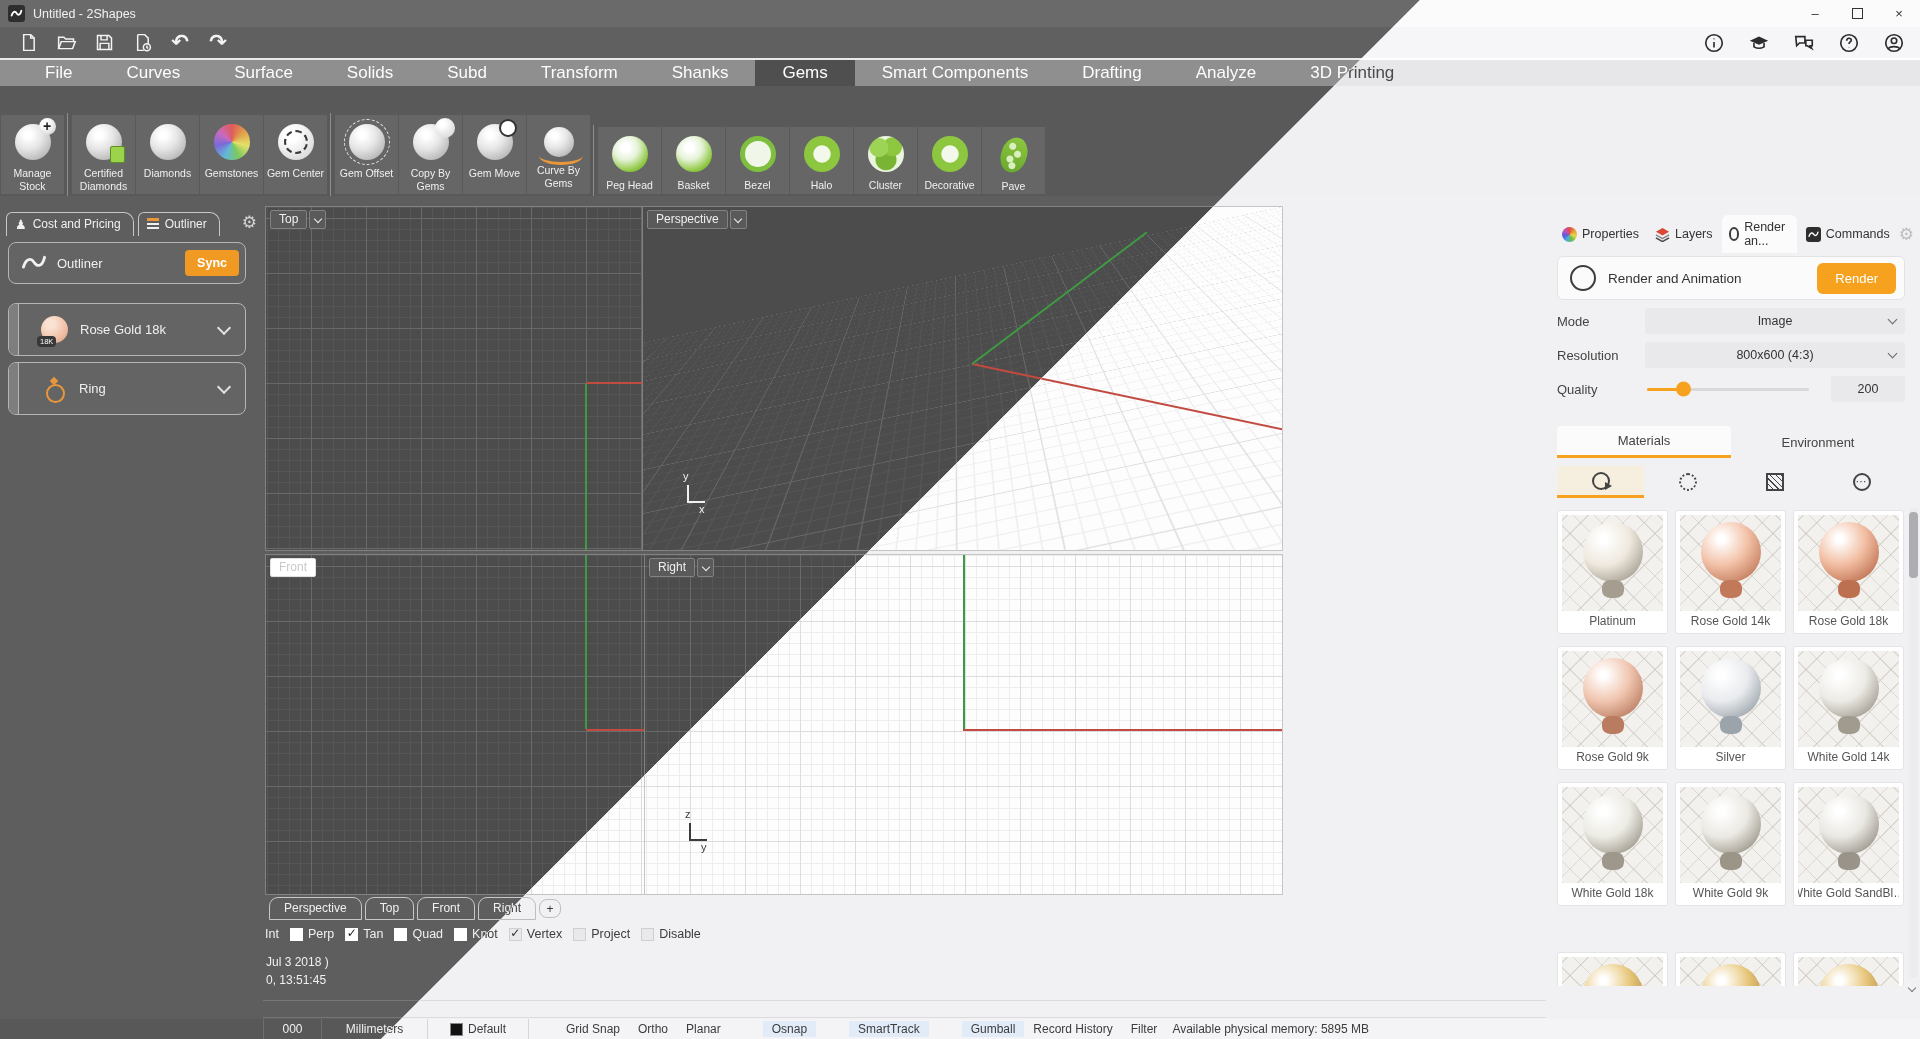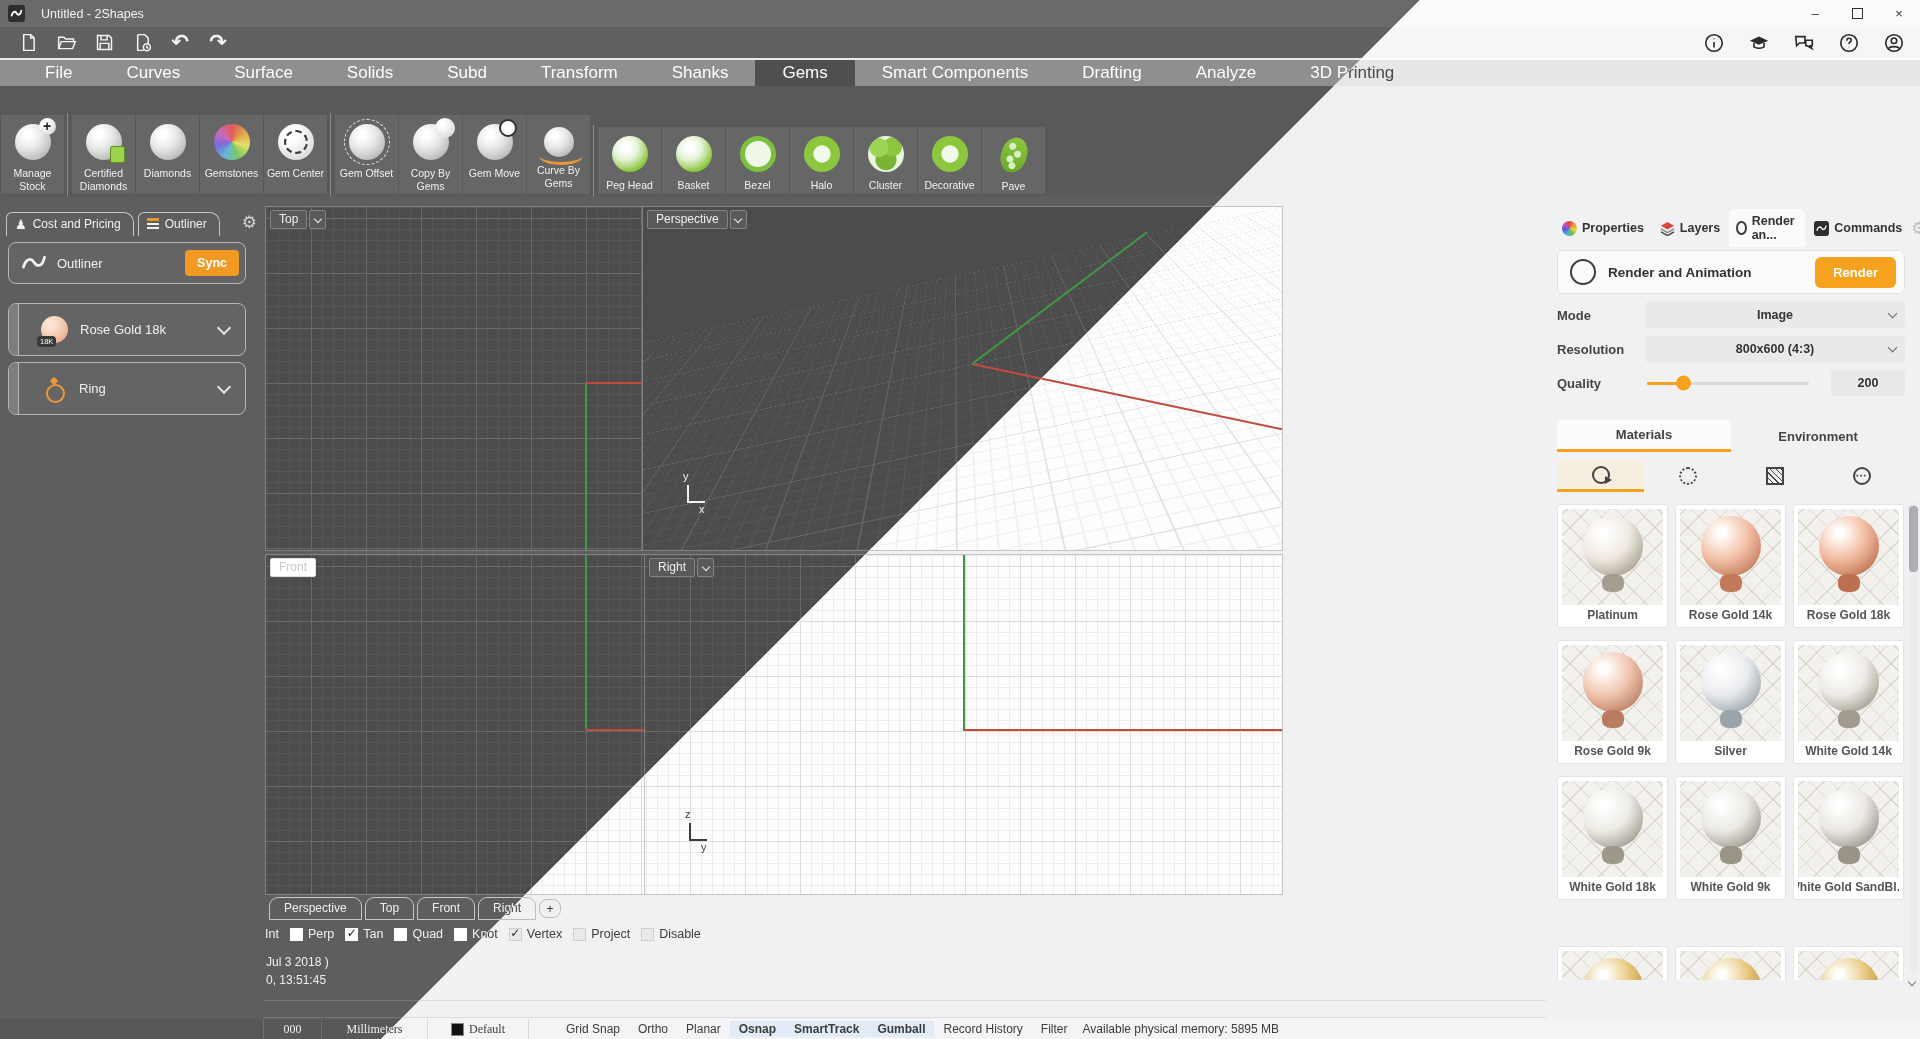--- a/index.html
+++ b/index.html
@@ -28,21 +28,21 @@
     --cmdline:#dcdcde; --statusbg:#f4f4f6; --statusdiv:#d7d7da; --toggle-hl:#e2ecf8;
   }
   .layer-light{clip-path:polygon(1420px 0px,1920px 0px,1920px 1039px,381px 1039px);}
 
   
   .titlebar{position:absolute;left:0;top:0;right:0;height:27px;background:var(--titlebar);
             display:flex;align-items:center;}
   .logo-chip{width:17px;height:17px;margin-left:8px;background:#2e2e2e;border-radius:3px;
              display:flex;align-items:center;justify-content:center;}
   .logo-chip svg{width:13px;height:13px;}
-  .title-text{margin-left:16px;font-size:12.5px;color:var(--titletext);}
+  .title-text{margin-left:8px;font-size:12.5px;color:var(--titletext);}
   .win-controls{margin-left:auto;display:flex;height:100%;}
   .win-btn{width:42px;height:100%;display:flex;align-items:center;justify-content:center;
            color:var(--titletext);font-size:13px;}
   .win-max-box{width:9px;height:9px;border:1.4px solid var(--titletext);display:inline-block;}
 
   
   .toolbar{position:absolute;left:0;top:27px;right:0;height:31px;background:var(--toolbar);
            display:flex;align-items:center;color:var(--icon);}
   .tb-left{display:flex;align-items:center;gap:10px;padding-left:14px;}
   .tb-btn{width:28px;height:26px;display:flex;align-items:center;justify-content:center;}
@@ -182,21 +182,21 @@
   .os-item{display:flex;align-items:center;gap:5px;}
   .cb{width:13px;height:13px;background:var(--check-bg);border:1px solid var(--check-border);
       box-sizing:border-box;display:inline-flex;align-items:center;justify-content:center;
       font-family:"DejaVu Sans",sans-serif;font-size:12px;color:var(--checkmark);}
   .cb.checked::after{content:"✓";margin-top:-2px;}
   .history{position:absolute;left:266px;top:757px;font-size:12px;line-height:18px;color:var(--text);}
   .cmdlines{position:absolute;left:263px;top:804px;width:1283px;height:16px;
       border-top:1px solid var(--cmdline);border-bottom:1px solid var(--cmdline);}
 
   
-  .right-panel{position:absolute;left:1549px;top:6px;width:371px;bottom:0;background:#f1f1f3;color:#3a3a3a;font-weight:bold;}
+  .right-panel{position:absolute;left:1549px;top:12px;width:371px;bottom:0;background:#f1f1f3;color:#3a3a3a;}
   .rp-tabs{position:absolute;left:6px;top:12px;right:6px;height:28px;display:flex;align-items:center;gap:2px;}
   .rp-tab{display:flex;align-items:center;gap:5px;font-size:12.5px;color:#333;padding:5px 7px;border-radius:6px 6px 0 0;}
   .rp-tab.active{background:#fbfbfc;}
   .rpi-colorwheel{width:15px;height:15px;border-radius:50%;
       background:conic-gradient(#e04848,#e69a3a,#ead44a,#6cbd4a,#4aaede,#5a5ad8,#c050c0,#e04848);}
   .rpi-circle{width:14px;height:14px;border-radius:50%;border:2px solid #3d3d3d;box-sizing:border-box;}
   .rpi-cmd{width:15px;height:15px;background:#2e2e2e;border-radius:3px;display:flex;align-items:center;justify-content:center;}
   .rpi-cmd svg{width:11px;height:11px;}
   .rp-gear{margin-left:auto;font-family:"DejaVu Sans",sans-serif;font-size:17px;color:#bdbdc0;}
   .render-card{position:absolute;left:8px;top:48px;width:348px;height:44px;background:#fbfbfc;
@@ -248,25 +248,25 @@
   .rp-thumb{position:absolute;left:0;top:4px;width:9px;height:66px;background:#aeaeb2;border-radius:4px;}
   .rp-scroll-btn{position:absolute;right:2px;top:774px;width:13px;height:14px;display:flex;align-items:center;
       justify-content:center;}
   .rp-scroll-btn .chev{width:5px;height:5px;border-width:1.5px;color:#777;margin-top:-3px;}
 
   
   .statusbar{position:absolute;left:0;bottom:0;right:0;height:20px;background:var(--statusbg);
       color:var(--statustext);display:flex;align-items:center;font-size:12px;}
   .sb-spacer{width:263px;align-self:stretch;border-right:1px solid var(--statusdiv);}
   .sb-cell{align-self:stretch;display:flex;align-items:center;justify-content:center;
-      border-right:1px solid var(--statusdiv);font-family:Liberation Serif, serif;}
+      border-right:1px solid var(--statusdiv);}
   .sb-swatch{width:11px;height:11px;background:#111;border:1px solid #888;margin-right:5px;}
   .sb-toggles{display:flex;align-items:center;margin-left:28px;}
   .toggle{padding:1px 9px;}
-  .toggle.bold{font-weight:bold;background:var(--toggle-hl);}
+  .toggle.bold{font-weight:normal;background:var(--toggle-hl);margin-left:33px;}
   .sb-memory{margin-left:6px;}
 
   [data-interactable]{cursor:default;}
 </style>
 </head>
 <body>
 
 <div id="stage" data-interactable="false">
 <div class="app theme-dark" id="app">
 

